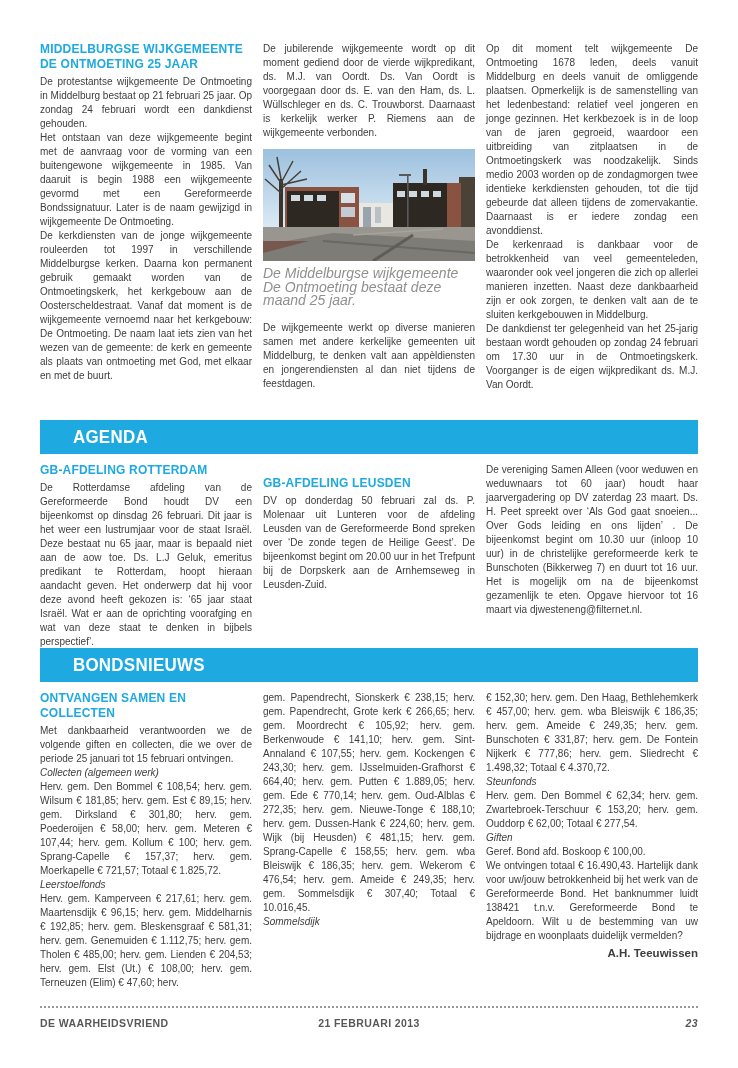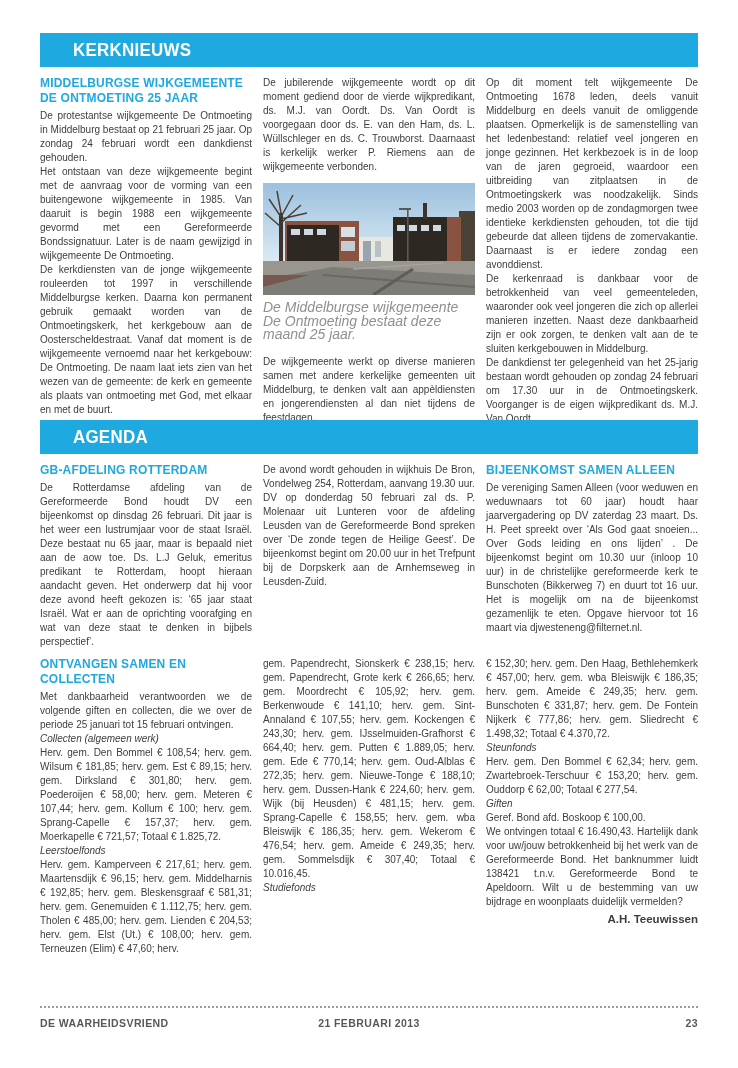--- a/index.html
+++ b/index.html
@@ -32,30 +32,27 @@
   .signature{
     margin:3px 0 0 0;font-size:11.5px;line-height:14px;font-weight:bold;text-align:right;
   }
   .footer{
     position:absolute;left:40px;top:1006px;width:658px;
     border-top:2px dotted #9a9a9a;padding-top:9px;
     display:flex;justify-content:space-between;align-items:baseline;
     font-weight:bold;font-size:10.5px;color:#57585a;letter-spacing:.4px;
   }
   .footer .center{position:absolute;left:0;right:0;text-align:center;}
-  .footer .pageno{position:relative;}
+  .footer .pageno{position:relative;font-style:italic;}
   .footer .pub{position:relative;}
 </style>
 </head>
 <body>
 
 <div class="section" style="top:33px;">
-  <div class="band">
-    <span class="band-title">KERKNIEUWS</span>
-  </div>
   <div class="cols">
     <div>
       <h3 class="art-title">MIDDELBURGSE WIJKGEMEENTE DE ONTMOETING 25 JAAR</h3>
       <p class="body">De protestantse wijkgemeente De Ontmoeting in Middelburg bestaat op 21 februari 25 jaar. Op zondag 24 februari wordt een dankdienst gehouden.</p>
       <p class="body">Het ontstaan van deze wijkgemeente begint met de aanvraag voor de vorming van een buitengewone wijkgemeente in 1985. Van daaruit is begin 1988 een wijkgemeente gevormd met een Gereformeerde Bondssignatuur. Later is de naam gewijzigd in wijkgemeente De Ontmoeting.</p>
       <p class="body">De kerkdiensten van de jonge wijkgemeente rouleerden tot 1997 in verschillende Middelburgse kerken. Daarna kon permanent gebruik gemaakt worden van de Ontmoetingskerk, het kerkgebouw aan de Oosterscheldestraat. Vanaf dat moment is de wijkgemeente vernoemd naar het kerkgebouw: De Ontmoeting. De naam laat iets zien van het wezen van de gemeente: de kerk en gemeente als plaats van ontmoeting met God, met elkaar en met de buurt.</p>
     </div>
     <div>
       <p class="body">De jubilerende wijkgemeente wordt op dit moment gediend door de vierde wijkpredikant, ds. M.J. van Oordt. Ds. Van Oordt is voorgegaan door ds. E. van den Ham, ds. L. Wüllschleger en ds. C. Trouwborst. Daarnaast is kerkelijk werker P. Riemens aan de wijkgemeente verbonden.</p>
       <svg class="photo" viewBox="0 0 212 112" preserveAspectRatio="none" aria-hidden="true">
@@ -120,43 +117,45 @@
 <div class="section" style="top:420px;">
   <div class="band">
     <span class="band-title">AGENDA</span>
   </div>
   <div class="cols">
     <div>
       <h3 class="art-title">GB-AFDELING ROTTERDAM</h3>
       <p class="body">De Rotterdamse afdeling van de Gereformeerde Bond houdt DV een bijeenkomst op dinsdag 26 februari. Dit jaar is het weer een lustrumjaar voor de staat Israël. Deze bestaat nu 65 jaar, maar is bepaald niet aan de aow toe. Ds. L.J Geluk, emeritus predikant te Rotterdam, hoopt hieraan aandacht geven. Het onderwerp dat hij voor deze avond heeft gekozen is: ‘65 jaar staat Israël. Wat er aan de oprichting voorafging en wat van deze staat te denken in bijbels perspectief’.</p>
     </div>
     <div>
-      <p class="body">De avond wordt gehouden in wijkhuis De Bron, Vondelweg 254, Rotterdam, aanvang 19.30 uur.</p>
+      <h3 class="art-title mt">GB-AFDELING LEUSDEN</h3>
       <p class="body">DV op donderdag 50 februari zal ds. P. Molenaar uit Lunteren voor de afdeling Leusden van de Gereformeerde Bond spreken over ‘De zonde tegen de Heilige Geest’. De bijeenkomst begint om 20.00 uur in het Trefpunt bij de Dorpskerk aan de Arnhemseweg in Leusden-Zuid.</p>
     </div>
     <div>
-      <h3 class="art-title">BIJEENKOMST SAMEN ALLEEN</h3>
       <p class="body">De vereniging Samen Alleen (voor weduwen en weduwnaars tot 60 jaar) houdt haar jaarvergadering op DV zaterdag 23 maart. Ds. H. Peet spreekt over ‘Als God gaat snoeien... Over Gods leiding en ons lijden’ . De bijeenkomst begint om 10.30 uur (inloop 10 uur) in de christelijke gereformeerde kerk te Bunschoten (Bikkerweg 7) en duurt tot 16 uur. Het is mogelijk om na de bijeenkomst gezamenlijk te eten. Opgave hiervoor tot 16 maart via djwesteneng@filternet.nl.</p>
     </div>
   </div>
 </div>
 
 <div class="section" style="top:648px;">
+  <div class="band">
+    <span class="band-title">BONDSNIEUWS</span>
+  </div>
   <div class="cols">
     <div>
       <h3 class="art-title">ONTVANGEN SAMEN EN COLLECTEN</h3>
       <p class="body">Met dankbaarheid verantwoorden we de volgende giften en collecten, die we over de periode 25 januari tot 15 februari ontvingen.</p>
       <p class="body ital">Collecten (algemeen werk)</p>
       <p class="body">Herv. gem. Den Bommel € 108,54; herv. gem. Wilsum € 181,85; herv. gem. Est € 89,15; herv. gem. Dirksland € 301,80; herv. gem. Poederoijen € 58,00; herv. gem. Meteren € 107,44; herv. gem. Kollum € 100; herv. gem. Sprang-Capelle € 157,37; herv. gem. Moerkapelle € 721,57; Totaal € 1.825,72.</p>
       <p class="body ital">Leerstoelfonds</p>
       <p class="body">Herv. gem. Kamperveen € 217,61; herv. gem. Maartensdijk € 96,15; herv. gem. Middelharnis € 192,85; herv. gem. Bleskensgraaf € 581,31; herv. gem. Genemuiden € 1.112,75; herv. gem. Tholen € 485,00; herv. gem. Lienden € 204,53; herv. gem. Elst (Ut.) € 108,00; herv. gem. Terneuzen (Elim) € 47,60; herv.</p>
     </div>
     <div>
       <p class="body">gem. Papendrecht, Sionskerk € 238,15; herv. gem. Papendrecht, Grote kerk € 266,65; herv. gem. Moordrecht € 105,92; herv. gem. Berkenwoude € 141,10; herv. gem. Sint-Annaland € 107,55; herv. gem. Kockengen € 243,30; herv. gem. IJsselmuiden-Grafhorst € 664,40; herv. gem. Putten € 1.889,05; herv. gem. Ede € 770,14; herv. gem. Oud-Alblas € 272,35; herv. gem. Nieuwe-Tonge € 188,10; herv. gem. Dussen-Hank € 224,60; herv. gem. Wijk (bij Heusden) € 481,15; herv. gem. Sprang-Capelle € 158,55; herv. gem. wba Bleiswijk € 186,35; herv. gem. Wekerom € 476,54; herv. gem. Ameide € 249,35; herv. gem. Sommelsdijk € 307,40; Totaal € 10.016,45.</p>
-      <p class="body ital">Studiefonds</p>
+      <p class="body ital">Sommelsdijk</p>
     </div>
     <div>
       <p class="body">€ 152,30; herv. gem. Den Haag, Bethlehemkerk € 457,00; herv. gem. wba Bleiswijk € 186,35; herv. gem. Ameide € 249,35; herv. gem. Bunschoten € 331,87; herv. gem. De Fontein Nijkerk € 777,86; herv. gem. Sliedrecht € 1.498,32; Totaal € 4.370,72.</p>
       <p class="body ital">Steunfonds</p>
       <p class="body">Herv. gem. Den Bommel € 62,34; herv. gem. Zwartebroek-Terschuur € 153,20; herv. gem. Ouddorp € 62,00; Totaal € 277,54.</p>
       <p class="body ital">Giften</p>
       <p class="body">Geref. Bond afd. Boskoop € 100,00.</p>
       <p class="body">We ontvingen totaal € 16.490,43. Hartelijk dank voor uw/jouw betrokkenheid bij het werk van de Gereformeerde Bond. Het banknummer luidt 138421 t.n.v. Gereformeerde Bond te Apeldoorn. Wilt u de bestemming van uw bijdrage en woonplaats duidelijk vermelden?</p>
       <p class="signature">A.H. Teeuwissen</p>
     </div>

